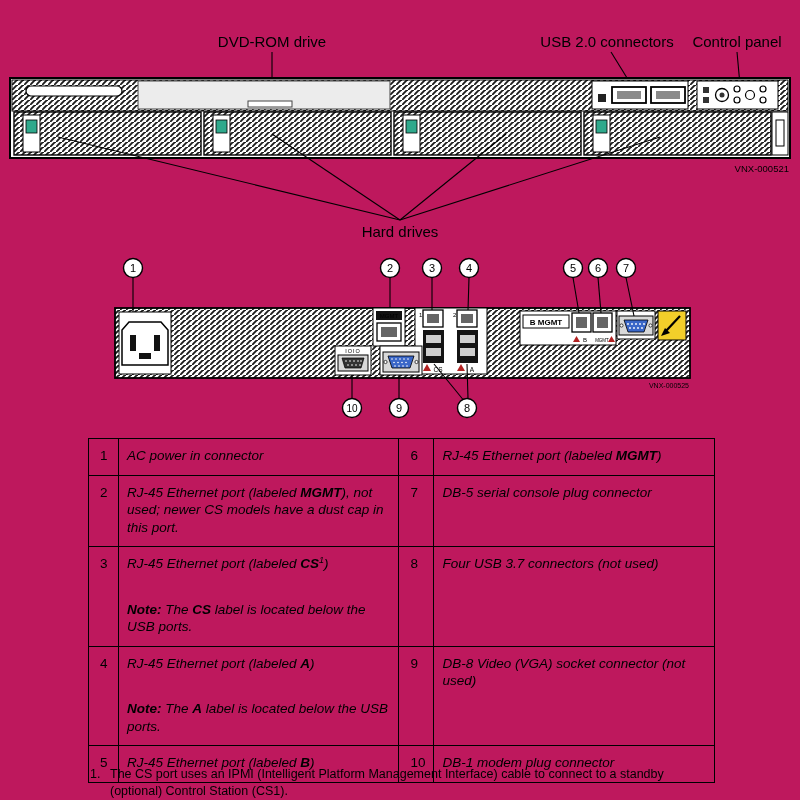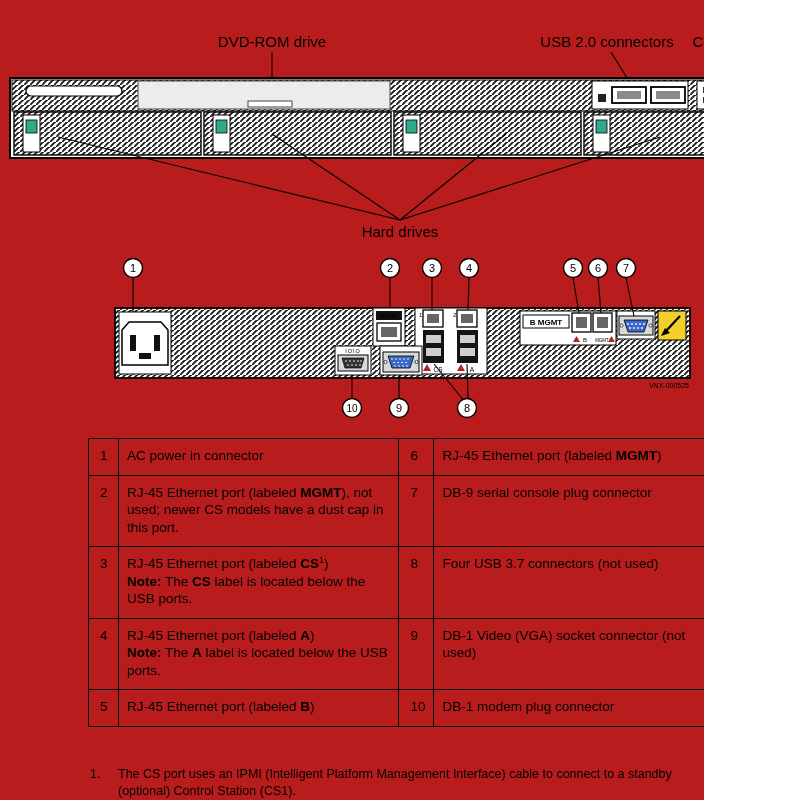--- a/index.html
+++ b/index.html
@@ -1,35 +1,35 @@
 <!DOCTYPE html>
 <html><head>
 <meta charset="utf-8">
 <style>
   * { margin:0; padding:0; box-sizing:border-box; }
   html,body { background:#fff; }
   body { width:800px; height:800px; font-family:"Liberation Sans", sans-serif; color:#000; }
-  .page { position:relative; width:704px; height:800px; background:#b91c1c; overflow:hidden; }
+  .page { position:relative; width:800px; height:800px; background:#be185d; overflow:hidden; }
   svg.fig { position:absolute; left:0; display:block; }
   .fig-front { top:0; }
   .fig-rear  { top:245px; }
   svg text { font-family:"Liberation Sans", sans-serif; fill:#000; }
 
   .table-wrap { position:absolute; top:438px; left:88px; width:627px; }
   table.ports { border-collapse:collapse; width:100%; font-size:13.5px; line-height:1.3; }
   table.ports td { border:1.6px solid #000; vertical-align:top; padding:8px 8px 10px 8px; }
   table.ports td.num  { width:30px; padding-left:11px; }
-  table.ports td.desc { width:283px; }
+  table.ports td.desc { width:283px;font-style:italic; }
   table.ports td.desc p { margin:0; }
-  table.ports td.desc p + p { margin-top:0; }
+  table.ports td.desc p + p { margin-top:28px; }
   table.ports sup { font-size:9px; line-height:0; vertical-align:super; }
 
   .footnote { position:absolute; top:766px; left:90px; width:622px; font-size:12.5px; line-height:1.35; display:flex; }
   .footnote .fn-marker { flex:none; width:20px; }
-  .footnote .fn-text { width:600px;margin-left:8px; }
+  .footnote .fn-text { width:600px; }
 </style>
 </head>
 <body>
 
 <div class="page">
 
   <svg class="fig fig-front" width="800" height="245" viewBox="0 0 800 245">
     <defs>
       <pattern id="hatchF" patternUnits="userSpaceOnUse" width="6" height="5">
         <rect width="6" height="5" fill="#ffffff"></rect>
@@ -322,21 +322,21 @@
               <p>RJ-45 Ethernet port (labeled <b>MGMT</b>)</p>
             </td>
           </tr>
           <tr>
             <td class="num">2</td>
             <td class="desc">
               <p>RJ-45 Ethernet port (labeled <b>MGMT</b>), not used; newer CS models have a dust cap in this port.</p>
             </td>
             <td class="num">7</td>
             <td class="desc">
-              <p>DB-9 serial console plug connector</p>
+              <p>DB-5 serial console plug connector</p>
             </td>
           </tr>
           <tr>
             <td class="num">3</td>
             <td class="desc">
               <p>RJ-45 Ethernet port (labeled <b>CS</b><sup>1</sup>)</p>
               <p><b>Note:</b> The <b>CS</b> label is located below the USB ports.</p>
             </td>
             <td class="num">8</td>
             <td class="desc">
@@ -344,21 +344,21 @@
             </td>
           </tr>
           <tr>
             <td class="num">4</td>
             <td class="desc">
               <p>RJ-45 Ethernet port (labeled <b>A</b>)</p>
               <p><b>Note:</b> The <b>A</b> label is located below the USB ports.</p>
             </td>
             <td class="num">9</td>
             <td class="desc">
-              <p>DB-1 Video (VGA) socket connector (not used)</p>
+              <p>DB-8 Video (VGA) socket connector (not used)</p>
             </td>
           </tr>
           <tr>
             <td class="num">5</td>
             <td class="desc">
               <p>RJ-45 Ethernet port (labeled <b>B</b>)</p>
             </td>
             <td class="num">10</td>
             <td class="desc">
               <p>DB-1 modem plug connector</p>

